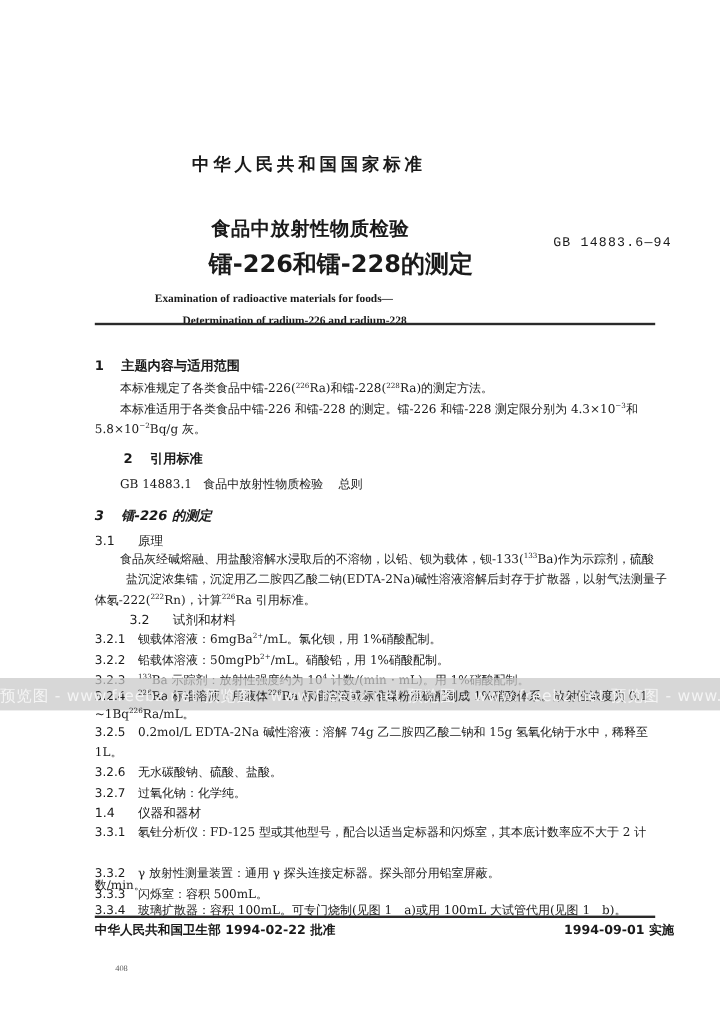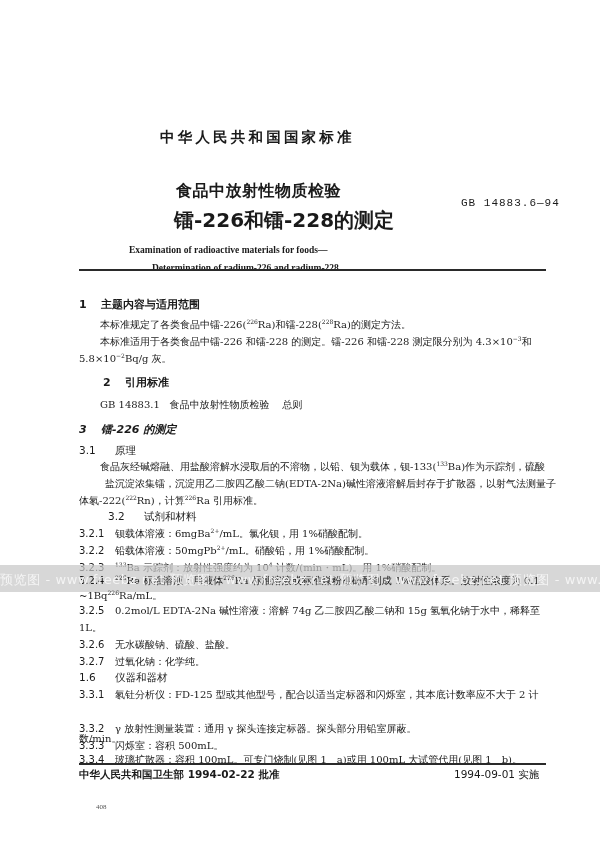--- a/index.html
+++ b/index.html
@@ -24,21 +24,21 @@
   .h1 { font-size: 11px; font-weight: bold; }
   .h2 { font-size: 10.5px; }
   .num { display: inline-block; width: 36px; }
   .num2 { display: inline-block; width: 22px; }
   sup { font-size: 6px; vertical-align: 4px; line-height: 0; }
 
   .watermark { left: 0; top: 565px; width: 600px; height: 27px; background: rgba(200,200,200,0.72); }
   .watermark-text { left: 0; top: 571px; font-size: 13px; color: #f4f4f4; letter-spacing: 0.6px; }
 
   .footer-left { left: 79px; top: 768px; font-size: 10.5px; font-weight: bold; }
-  .footer-right { left: 454px; top: 768px; font-size: 10.5px; font-weight: normal; }
+  .footer-right { left: 470px; top: 768px; font-size: 10.5px; font-weight: bold; }
   .pageno { left: 96px; top: 803px; font-size: 7px; color: #555; }
 </style>
 </head>
 <body>
 
 <div class="abs sans national">中华人民共和国国家标准</div>
 <div class="abs sans title1">食品中放射性物质检验</div>
 <div class="abs sans title2">镭-226和镭-228的测定</div>
 <div class="abs mono gbcode">GB 14883.6—94</div>
 <div class="abs serif en1">Examination of radioactive materials for foods—</div>
@@ -109,21 +109,21 @@
 </div>
 <div class="abs body-text" style="left:79px; top:621px;">1L。</div>
 <div class="abs body-text" style="left:79px; top:638px;">
   <span class="num sans">3.2.6</span><span>无水碳酸钠、硫酸、盐酸。</span>
 </div>
 <div class="abs body-text" style="left:79px; top:655px;">
   <span class="num sans">3.2.7</span><span>过氧化钠：化学纯。</span>
 </div>
 
 <div class="abs sans h2" style="left:79px; top:671px;">
-  <span class="num">1.6</span><span class="serif">仪器和器材</span>
+  <span class="num">1.4</span><span class="serif">仪器和器材</span>
 </div>
 <div class="abs body-text" style="left:79px; top:688px;">
   <span class="num sans">3.3.1</span><span>氡钍分析仪：FD-125 型或其他型号，配合以适当定标器和闪烁室，其本底计数率应不大于 2 计</span>
 </div>
 <div class="abs body-text" style="left:79px; top:705px;margin-top:27px;">数/min。</div>
 <div class="abs body-text" style="left:79px; top:722px;">
   <span class="num sans">3.3.2</span><span>γ 放射性测量装置：通用 γ 探头连接定标器。探头部分用铅室屏蔽。</span>
 </div>
 <div class="abs body-text" style="left:79px; top:739px;">
   <span class="num sans">3.3.3</span><span>闪烁室：容积 500mL。</span>

